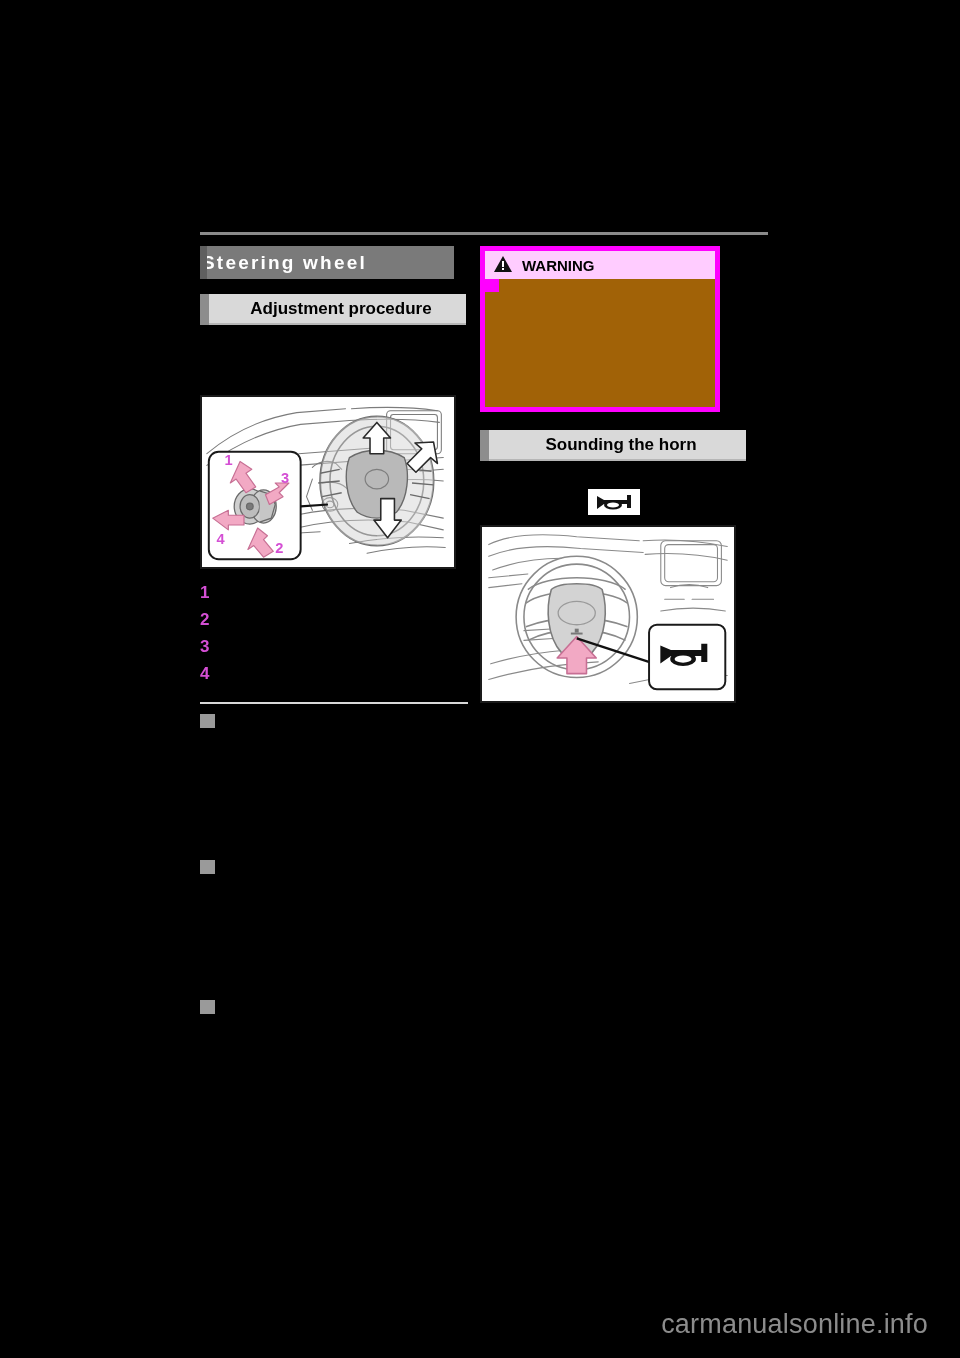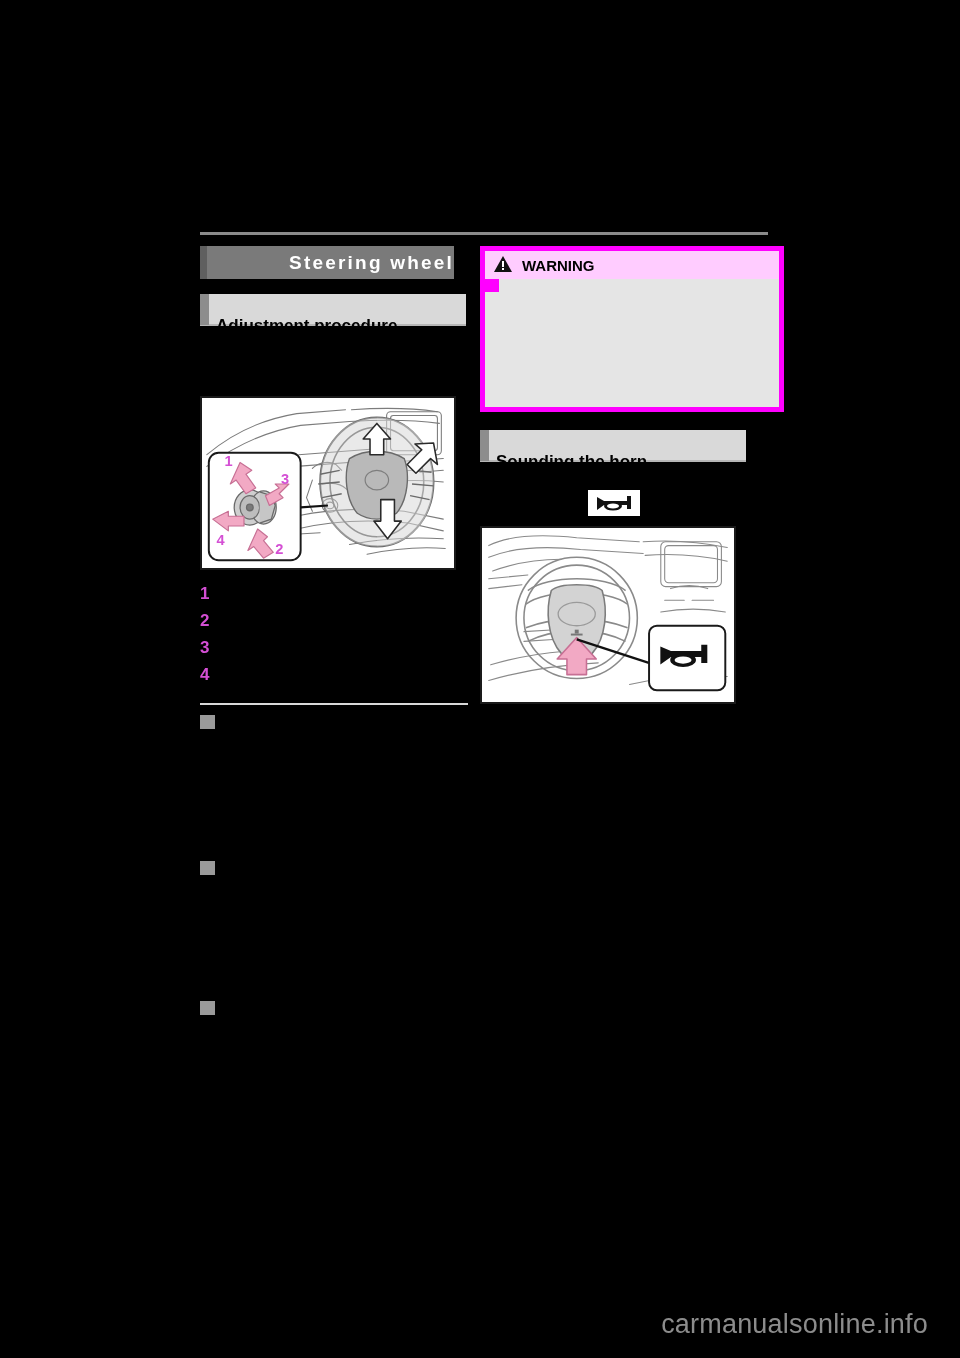--- a/index.html
+++ b/index.html
@@ -27,39 +27,39 @@
     position:relative;
     background:#7a7a7a;
     color:#fff;
     font-size:19px;font-weight:bold;
     letter-spacing:2.2px;
     padding:7px 0 8px 2px;
     width:254px;
     box-sizing:border-box;
     height:33px;
     line-height:19px;
-    text-align:right;
   }
   .hdr-chapter::before{
     content:"";position:absolute;left:0;top:0;width:7px;height:33px;
     background:#5f5f5f;
   }
 
   
   .hdr-section{
     position:relative;
     background:#d9d9d9;
     color:#000;
     font-size:17px;font-weight:bold;
-    padding:23px 0 7px 16px;
+    padding:6px 0 7px 16px;
     width:266px;
     box-sizing:border-box;
     height:31px;
     line-height:18px;
     border-bottom:2px solid #b6b6b6;
+    text-align:center;
   }
   .hdr-section::before{
     content:"";position:absolute;left:0;top:0;width:9px;height:31px;
     background:#8d8d8d;
   }
 
   
   .figure{
     background:#fff;border:2px solid #1a1a1a;box-sizing:border-box;
     position:relative;overflow:hidden;
@@ -99,22 +99,22 @@
     border-top:2px solid #d8d8d8;
     padding-top:8px;margin-top:14px;
   }
   .subhead.clipped::before{top:10px;}
 
   .body-text{font-size:13px;line-height:17px;color:#000;margin:6px 0 0 0;}
 
   
   .warnbox{
     border:5px solid #ff00ff;
-    background:#e5e5e5;
-    width:304px;box-sizing:border-box;
+    background:#a16207;
+    width:240px;box-sizing:border-box;
   }
   .warn-title{
     background:#ffccff;color:#000;
     font-size:15px;font-weight:bold;
     display:flex;align-items:center;gap:9px;
     padding:5px 8px;height:28px;box-sizing:border-box;
   }
   .warn-body{
     position:relative;
     min-height:112px;

